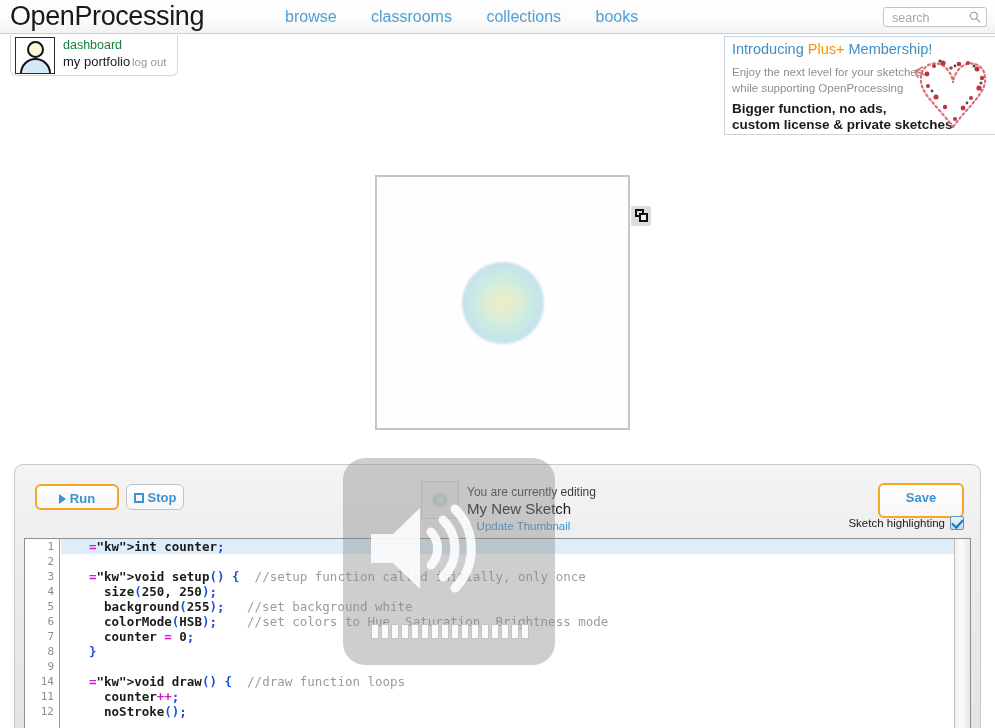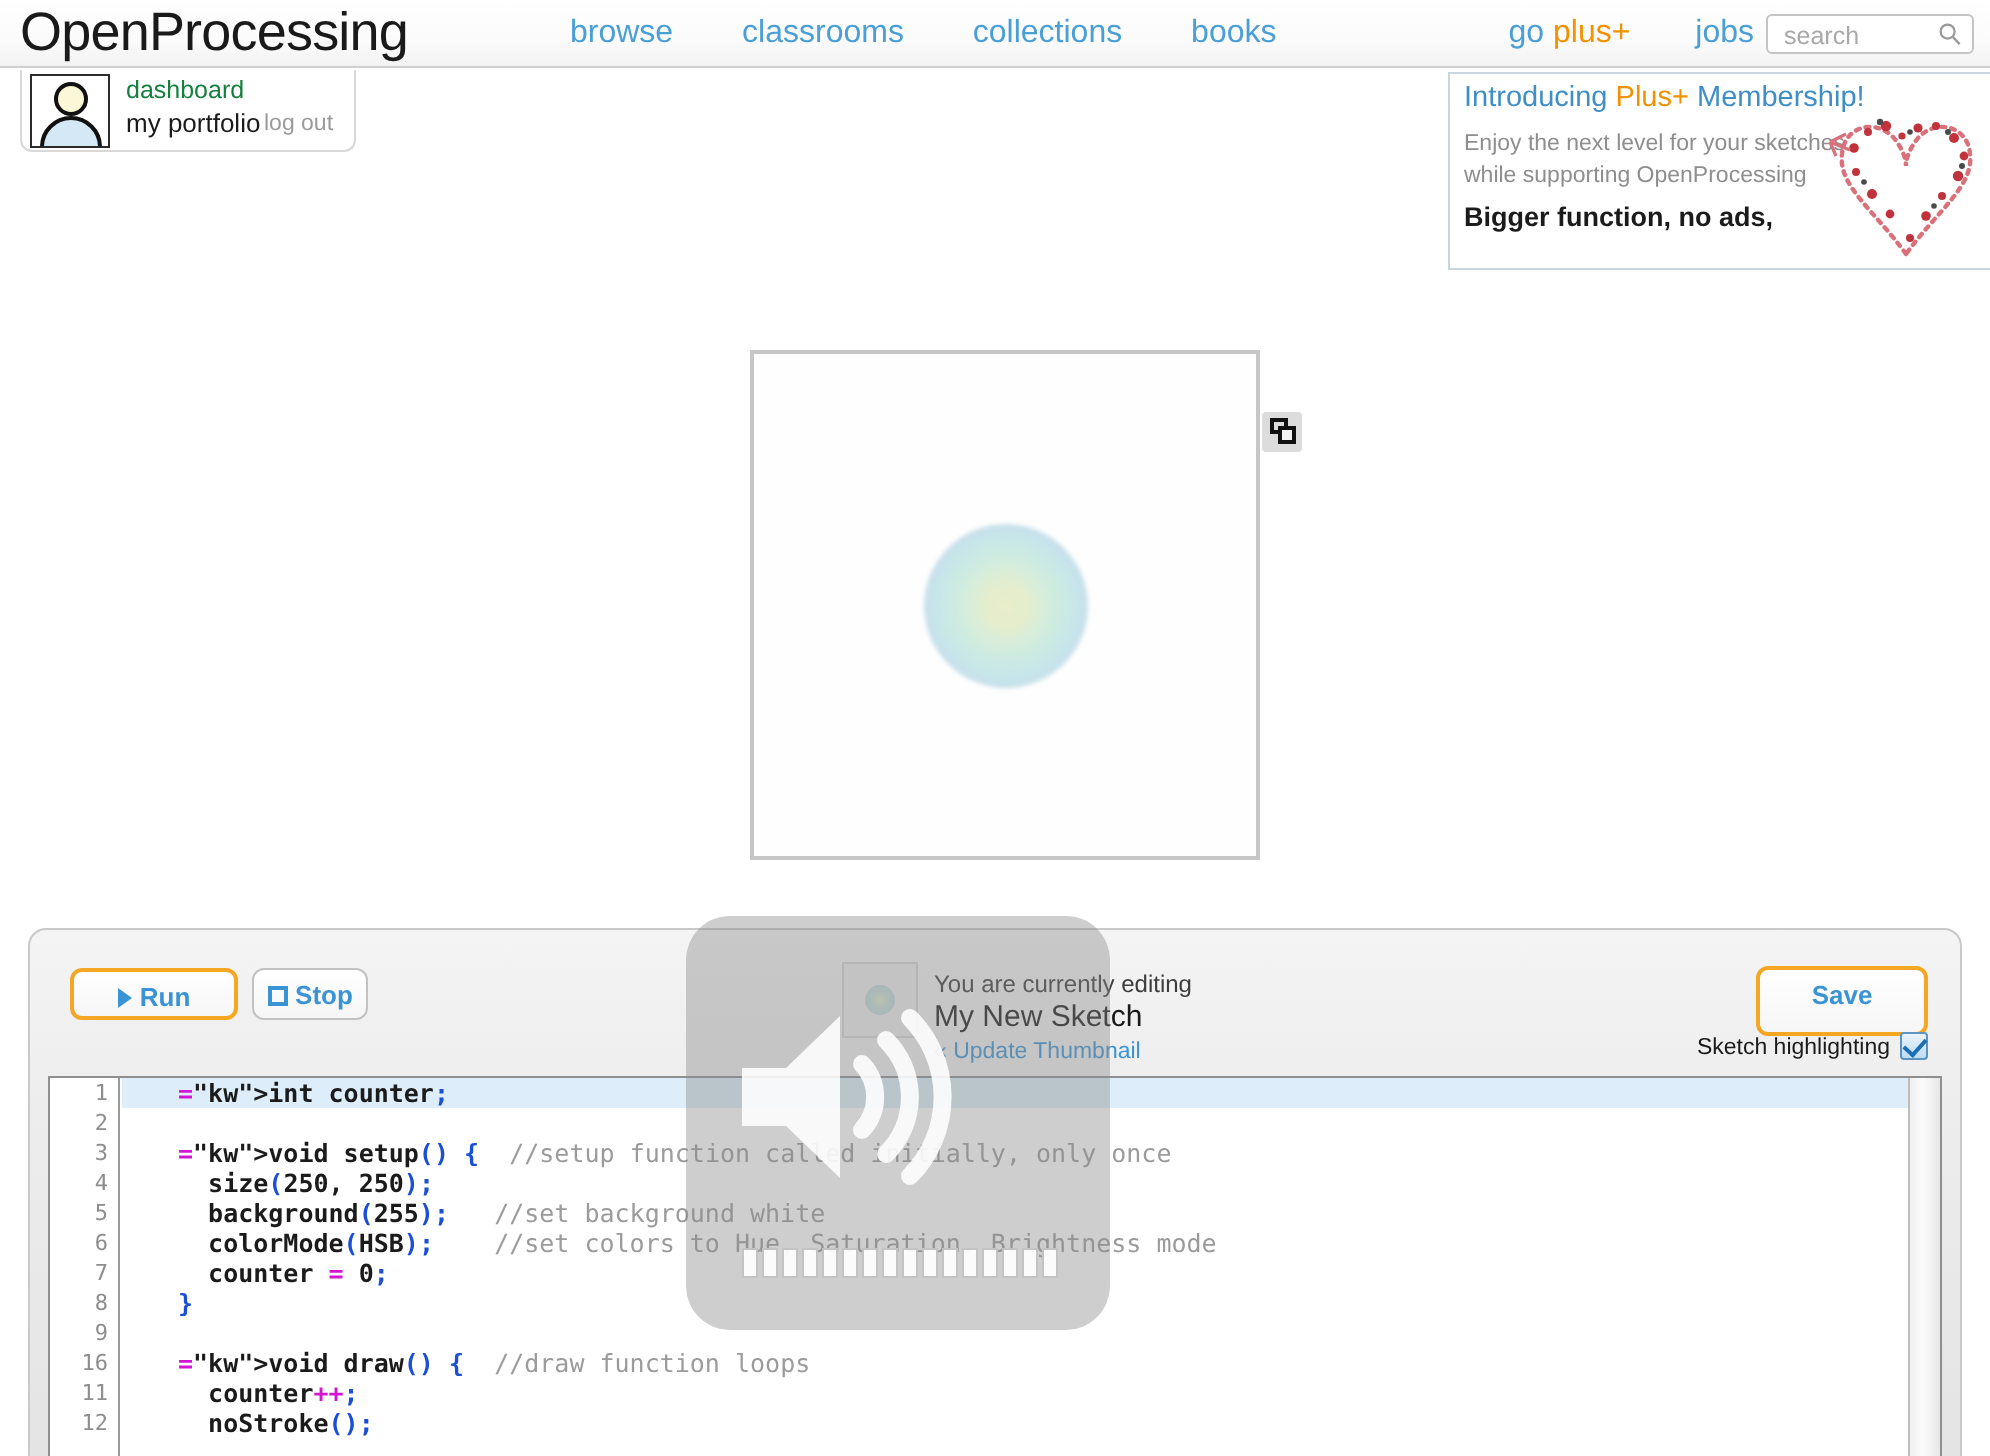--- a/index.html
+++ b/index.html
@@ -272,24 +272,20 @@
 <div class="topbar">
   <div class="logo">OpenProcessing</div>
 
   <div class="nav">
     <a href="#">browse</a>
     <a href="#">classrooms</a>
     <a href="#">collections</a>
     <a href="#">books</a>
   </div>
 
-  <div class="navright">
-    <a href="#"><span>go </span><span class="plusword">plus+</span></a>
-    <a href="#">jobs</a>
-  </div>
 
   <div class="searchbox">
     <input type="text" placeholder="search" style="">
     <svg class="mag" viewBox="0 0 14 14">
       <circle cx="5.6" cy="5.6" r="4.1" fill="none" stroke="#9a9a9a" stroke-width="1.3"></circle>
       <line x1="8.8" y1="8.8" x2="12.6" y2="12.9" stroke="#9a9a9a" stroke-width="1.4"></line>
     </svg>
   </div>
 </div>
 
@@ -301,20 +297,21 @@
   <a href="#" class="uc-dash">dashboard</a>
   <a href="#" class="uc-port">my portfolio</a>
   <a href="#" class="uc-logout">log out</a>
 </div>
 
 <div class="plusbanner">
   <div class="pb-title"><span>Introducing </span><span class="o">Plus+</span><span> Membership!</span></div>
   <div class="pb-sub1">Enjoy the next level for your sketches</div>
   <div class="pb-sub2">while supporting OpenProcessing</div>
   <div class="pb-b1">Bigger function, no ads,</div>
+  <div class="pb-b2">custom license &amp; private sketches</div>
   <svg class="pb-heart" viewBox="0 0 92 86">
     <g fill="none" stroke="#d9707a" stroke-width="2.2" stroke-linecap="round" stroke-dasharray="2 3">
       <path d="M46,80 C30,58 12,46 14,30 C15,16 31,12 40,22 C44,27 46,32 46,36 C46,32 48,27 52,22 C61,12 77,16 78,30 C80,46 62,58 46,80Z"></path>
     </g>
     <g fill="#c0323c">
       <circle cx="20" cy="27" r="2.4"></circle>
         <circle cx="27" cy="19" r="2"></circle>
       <circle cx="36" cy="16" r="2.6"></circle>
         <circle cx="44" cy="21" r="1.8"></circle>
       <circle cx="52" cy="17" r="2.3"></circle>
@@ -369,21 +366,21 @@
   <div class="gutter">
     <div>1</div>
     <div>2</div>
     <div>3</div>
     <div>4</div>
     <div>5</div>
     <div>6</div>
     <div>7</div>
     <div>8</div>
     <div>9</div>
-    <div>16</div>
+    <div>14</div>
     <div>11</div>
     <div>12</div>
   </div>
   <div class="codelines" id="codelines"><div class="ln hl"><span class<span="" class="op">=</span>"kw"&gt;int counter<span class="pn">;</span></div><div class="ln">&nbsp;</div><div class="ln"><span class<span="" class="op">=</span>"kw"&gt;void setup<span class="pn">(</span><span class="pn">)</span> <span class="pn">{</span>  <span class="cm">//setup function called initially, only once</span></div><div class="ln">  size<span class="pn">(</span>250, 250<span class="pn">)</span><span class="pn">;</span></div><div class="ln">  background<span class="pn">(</span>255<span class="pn">)</span><span class="pn">;</span>   <span class="cm">//set background white</span></div><div class="ln">  colorMode<span class="pn">(</span>HSB<span class="pn">)</span><span class="pn">;</span>    <span class="cm">//set colors to Hue, Saturation, Brightness mode</span></div><div class="ln">  counter <span class="op">=</span> 0<span class="pn">;</span></div><div class="ln"><span class="pn">}</span></div><div class="ln">&nbsp;</div><div class="ln"><span class<span="" class="op">=</span>"kw"&gt;void draw<span class="pn">(</span><span class="pn">)</span> <span class="pn">{</span>  <span class="cm">//draw function loops</span></div><div class="ln">  counter<span class="op">++</span><span class="pn">;</span></div><div class="ln">  noStroke<span class="pn">(</span><span class="pn">)</span><span class="pn">;</span></div></div>
   <div class="vscroll"></div>
 </div>
 
 <div class="osd">
   <svg class="spk" viewBox="0 0 120 105">
     <g fill="rgba(255,255,255,0.88)">

